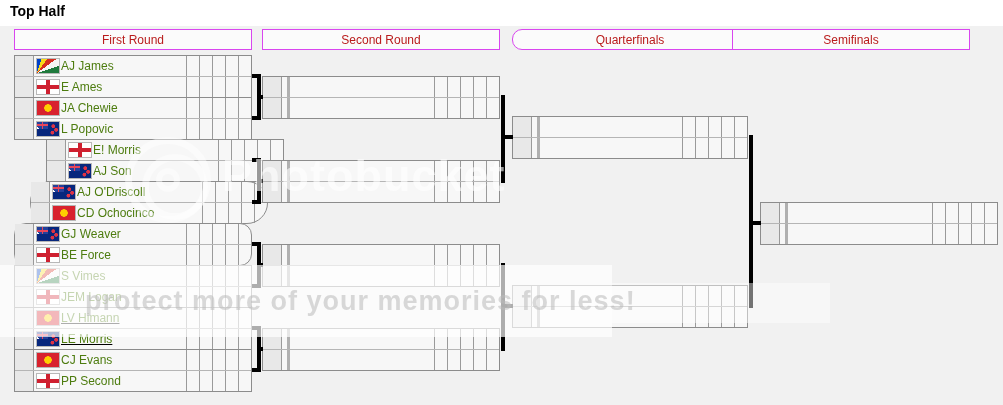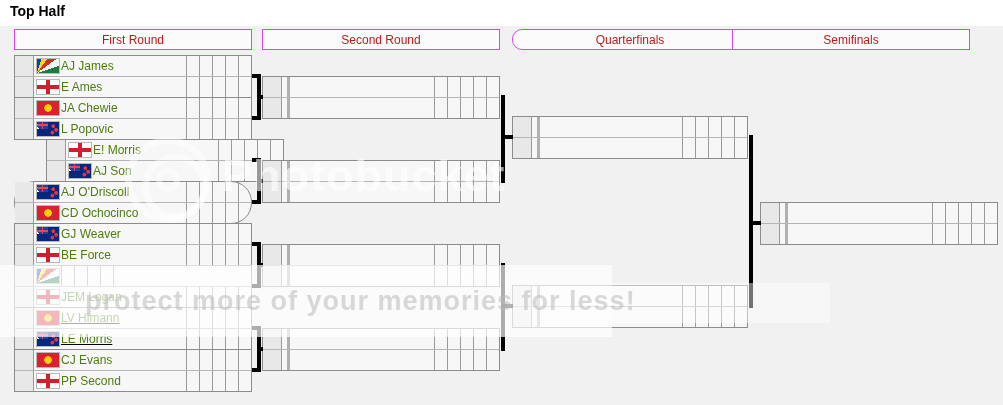--- a/index.html
+++ b/index.html
@@ -143,21 +143,21 @@
         </div>
       <div class="pname">AJ Son</div>
       <div class="sc"></div>
         <div class="sc"></div>
         <div class="sc"></div>
         <div class="sc"></div>
         <div class="sc"></div>
     </div>
   </div>
 
-  <div class="matchbox" style="left:14px;top:181px;width:236px;border-radius:21px;">
+  <div class="matchbox" style="left:30px;top:181px;width:236px;border-radius:21px;">
     <div class="fr-row first">
       <div class="seed"></div>
       <div class="flagwrap">
           <span class="flag" data-flag="new-zealand"></span>
         </div>
       <div class="pname">AJ O'Driscoll</div>
       <div class="sc"></div>
         <div class="sc"></div>
         <div class="sc"></div>
         <div class="sc"></div>
@@ -170,21 +170,21 @@
         </div>
       <div class="pname">CD Ochocinco</div>
       <div class="sc"></div>
         <div class="sc"></div>
         <div class="sc"></div>
         <div class="sc"></div>
         <div class="sc"></div>
     </div>
   </div>
 
-  <div class="matchbox" style="left:14px;top:223px;width:236px;">
+  <div class="matchbox" style="left:14px;top:223px;width:236px;border-radius:12px;">
     <div class="fr-row first">
       <div class="seed"></div>
       <div class="flagwrap">
           <span class="flag" data-flag="new-zealand"></span>
         </div>
       <div class="pname">GJ Weaver</div>
       <div class="sc"></div>
         <div class="sc"></div>
         <div class="sc"></div>
         <div class="sc"></div>
@@ -203,20 +203,21 @@
         <div class="sc"></div>
     </div>
   </div>
 
   <div class="matchbox" style="left:14px;top:265px;width:236px;">
     <div class="fr-row first">
       <div class="seed"></div>
       <div class="flagwrap">
           <span class="flag" data-flag="seychelles"></span>
         </div>
+      <div class="pname">S Vimes</div>
       <div class="sc"></div>
         <div class="sc"></div>
         <div class="sc"></div>
         <div class="sc"></div>
         <div class="sc"></div>
     </div>
     <div class="fr-row">
       <div class="seed"></div>
       <div class="flagwrap">
           <span class="flag" data-flag="england"></span>

